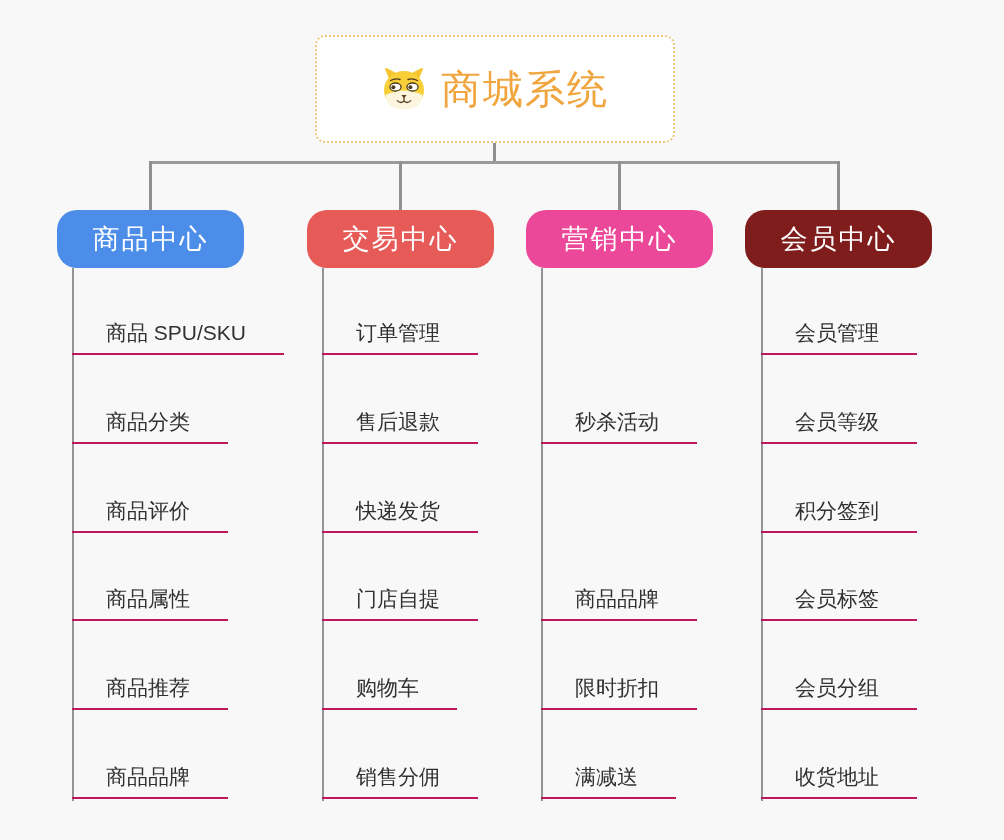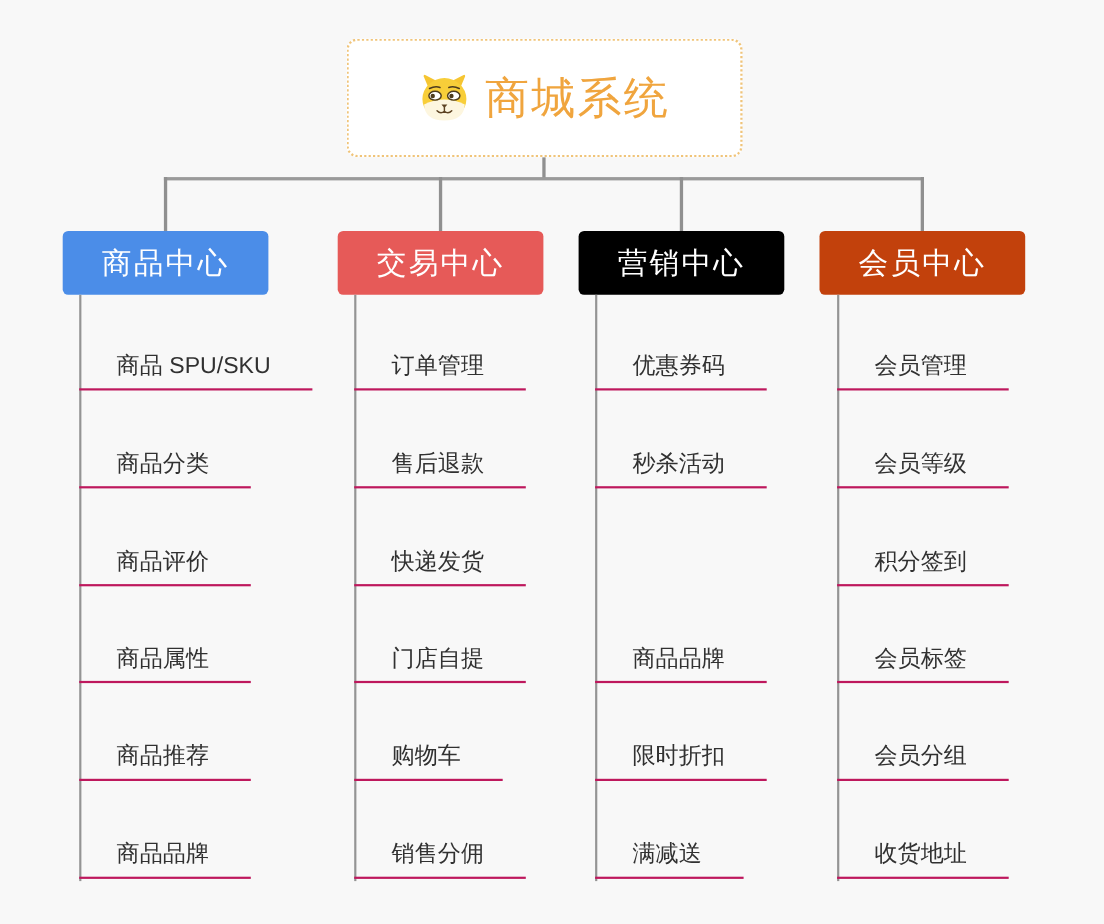--- a/index.html
+++ b/index.html
@@ -15,28 +15,28 @@
   .d1{left:149px}.d2{left:399px}.d3{left:618px}.d4{left:837px}
 
   .root{
     position:absolute;left:315px;top:35px;width:360px;height:108px;
     box-sizing:border-box;background:#ffffff;border:2px dotted #f0c479;
     border-radius:10px;display:flex;align-items:center;justify-content:center;gap:14px;
   }
   .root-label{font-size:40px;color:#f0a53e;letter-spacing:2px;white-space:nowrap;}
 
   .branch{
-    position:absolute;top:210px;width:187px;height:58px;border-radius:5px;
+    position:absolute;top:210px;width:187px;height:58px;border-radius:20px;
     color:#ffffff;font-size:27px;letter-spacing:2px;
     display:flex;align-items:center;justify-content:center;white-space:nowrap;
   }
   .b1{left:57px;background:#4b8de8;}
   .b2{left:307px;background:#e65a58;}
-  .b3{left:526px;background:#000000;}
-  .b4{left:745px;background:#c2410c;}
+  .b3{left:526px;background:#ec4899;}
+  .b4{left:745px;background:#7f1d1d;}
 
   .trunk{position:absolute;top:268px;width:2px;height:533px;background:#949494;}
   .t1{left:72px}.t2{left:322px}.t3{left:541px}.t4{left:761px}
 
   .item{
     position:absolute;white-space:nowrap;font-size:21px;color:#313131;
     line-height:26px;padding:0 38px 7px 34px;border-bottom:2px solid #be185d;
   }
   .col1{left:72px}.col2{left:322px}.col3{left:541px}.col4{left:761px}
   .r0{top:320px}.r1{top:409px}.r2{top:498px}.r3{top:586px}.r4{top:675px}.r5{top:764px}
@@ -100,21 +100,20 @@
   <div class="item col1 r4">商品推荐</div>
   <div class="item col1 r5">商品品牌</div>
 
   <div class="item col2 r0">订单管理</div>
   <div class="item col2 r1">售后退款</div>
   <div class="item col2 r2">快递发货</div>
   <div class="item col2 r3">门店自提</div>
   <div class="item col2 r4">购物车</div>
   <div class="item col2 r5">销售分佣</div>
 
-  <div class="item col3 r0">优惠券码</div>
   <div class="item col3 r1">秒杀活动</div>
   <div class="item col3 r3">商品品牌</div>
   <div class="item col3 r4">限时折扣</div>
   <div class="item col3 r5">满减送</div>
 
   <div class="item col4 r0">会员管理</div>
   <div class="item col4 r1">会员等级</div>
   <div class="item col4 r2">积分签到</div>
   <div class="item col4 r3">会员标签</div>
   <div class="item col4 r4">会员分组</div>

